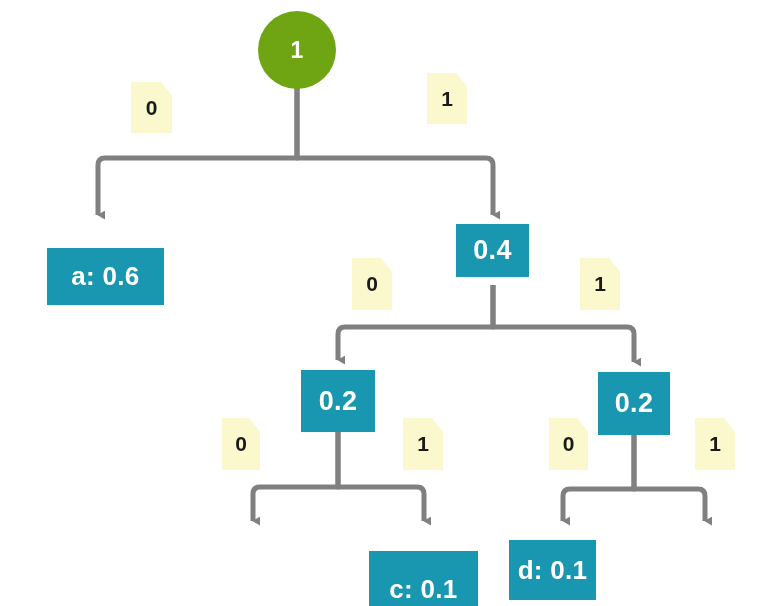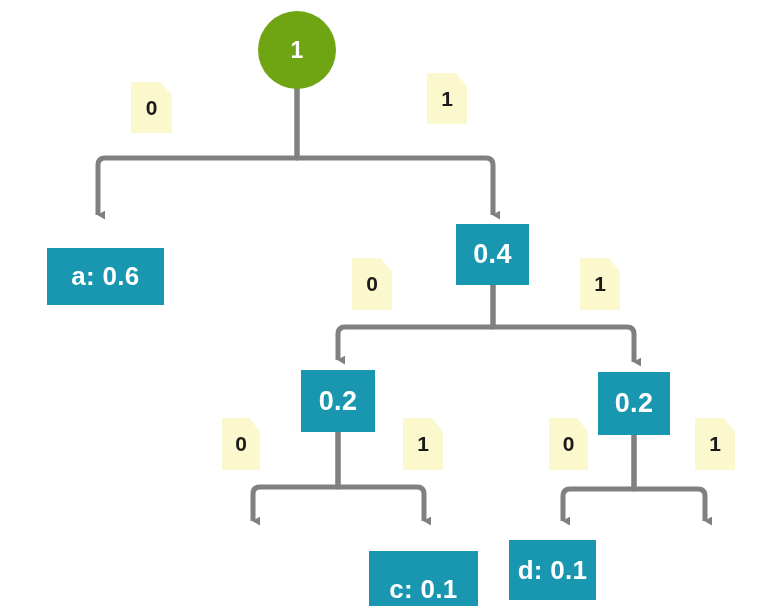--- a/index.html
+++ b/index.html
@@ -90,21 +90,21 @@
 
       <path d="M 634,435 L 634,489 L 570,489 Q 563,489 563,496 L 563,521" marker-end="url(#arrowhead)"></path>
       <path d="M 634,435 L 634,489 L 698,489 Q 705,489 705,496 L 705,521" marker-end="url(#arrowhead)"></path>
     </g>
   </svg>
 
   <div class="node node-root" style="left:258px; top:11px; width:78px; height:78px;">1</div>
 
   <div class="node node-box leaf" style="left:47px; top:228px; width:117px; height:57px;">a: 0.6</div>
 
-  <div class="node node-box" style="left:456px; top:224px; width:73px; height:61px;">0.4</div>
+  <div class="node node-box" style="left:456px; top:224px; width:73px; height:53px;">0.4</div>
 
   <div class="node node-box" style="left:301px; top:370px; width:74px; height:62px;">0.2</div>
 
   <div class="node node-box" style="left:598px; top:372px; width:72px; height:63px;">0.2</div>
 
 
   <div class="node node-box leaf" style="left:369px; top:531px; width:109px; height:76px;">c: 0.1</div>
 
   <div class="node node-box leaf" style="left:509px; top:520px; width:87px; height:60px;">d: 0.1</div>
 

